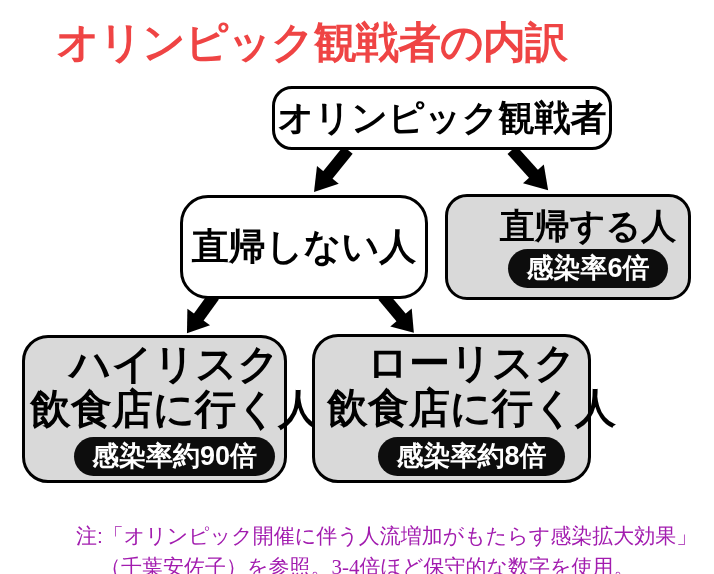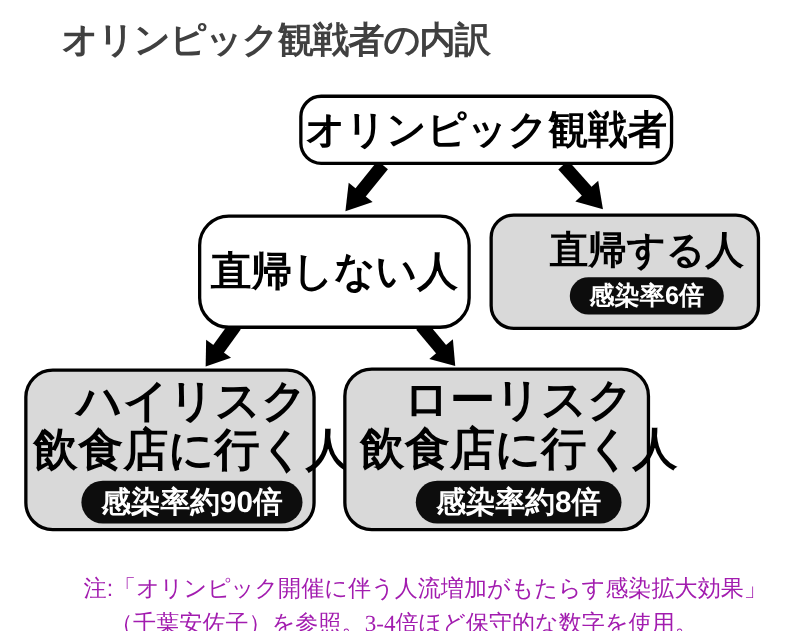--- a/index.html
+++ b/index.html
@@ -8,43 +8,43 @@
   }
   html,body{margin:0;padding:0;background:#ffffff;}
   body{
     font-family:"Liberation Sans", sans-serif;
     width:714px;height:574px;position:relative;overflow:hidden;
     color:#000;
   }
   .stage{position:absolute;inset:0;background:#fff;}
   .title{
     position:absolute;left:56px;top:14px;width:600px;
-    font-size:33px;font-weight:900;letter-spacing:-1px;
-    color:#404040;white-space:nowrap;
+    font-size:43px;font-weight:900;letter-spacing:-1px;
+    color:#ef4444;white-space:nowrap;
   }
   .node{
     position:absolute;box-sizing:border-box;
     border:3.5px solid #000;background:#fff;
     display:flex;flex-direction:column;align-items:center;justify-content:center;
     text-align:center;
   }
   .node .label{font-weight:800;color:#000;white-space:nowrap;}
   .node.gray{background:var(--gray);padding-left:40px;}
   .badge{
     background:var(--ink);color:#fff;font-weight:800;
     border-radius:24px;padding:2px 18px;line-height:1.3;
     white-space:nowrap;
   }
   .node-root{left:272px;top:86px;width:340px;height:64px;border-radius:20px;}
   .node-root .label{font-size:36px;}
   .node-midleft{left:180px;top:195px;width:248px;height:104px;border-radius:28px;}
   .node-midleft .label{font-size:37px;}
   .node-midright{left:445px;top:194px;width:246px;height:106px;border-radius:22px;}
   .node-midright .label{font-size:35px;line-height:1.15;}
-  .node-midright .badge{font-size:23px;margin-top:3px;}
+  .node-midright .badge{font-size:27px;margin-top:3px;}
   .node-bottomleft{left:22px;top:335px;width:265px;height:148px;border-radius:26px;}
   .node-bottomright{left:312px;top:334px;width:279px;height:149px;border-radius:26px;}
   .two-line .label{font-size:41px;line-height:1.1;}
   .two-line .badge{font-size:27px;margin-top:5px;}
   .arrows{position:absolute;left:0;top:0;width:714px;height:574px;pointer-events:none;}
   .arrows line{stroke:#000;stroke-width:12px;}
   .arrows polygon{fill:#000;}
   .note{
     position:absolute;left:76px;top:520px;width:620px;
     font-size:21px;line-height:1.52;color:#a21caf;font-weight:400;

